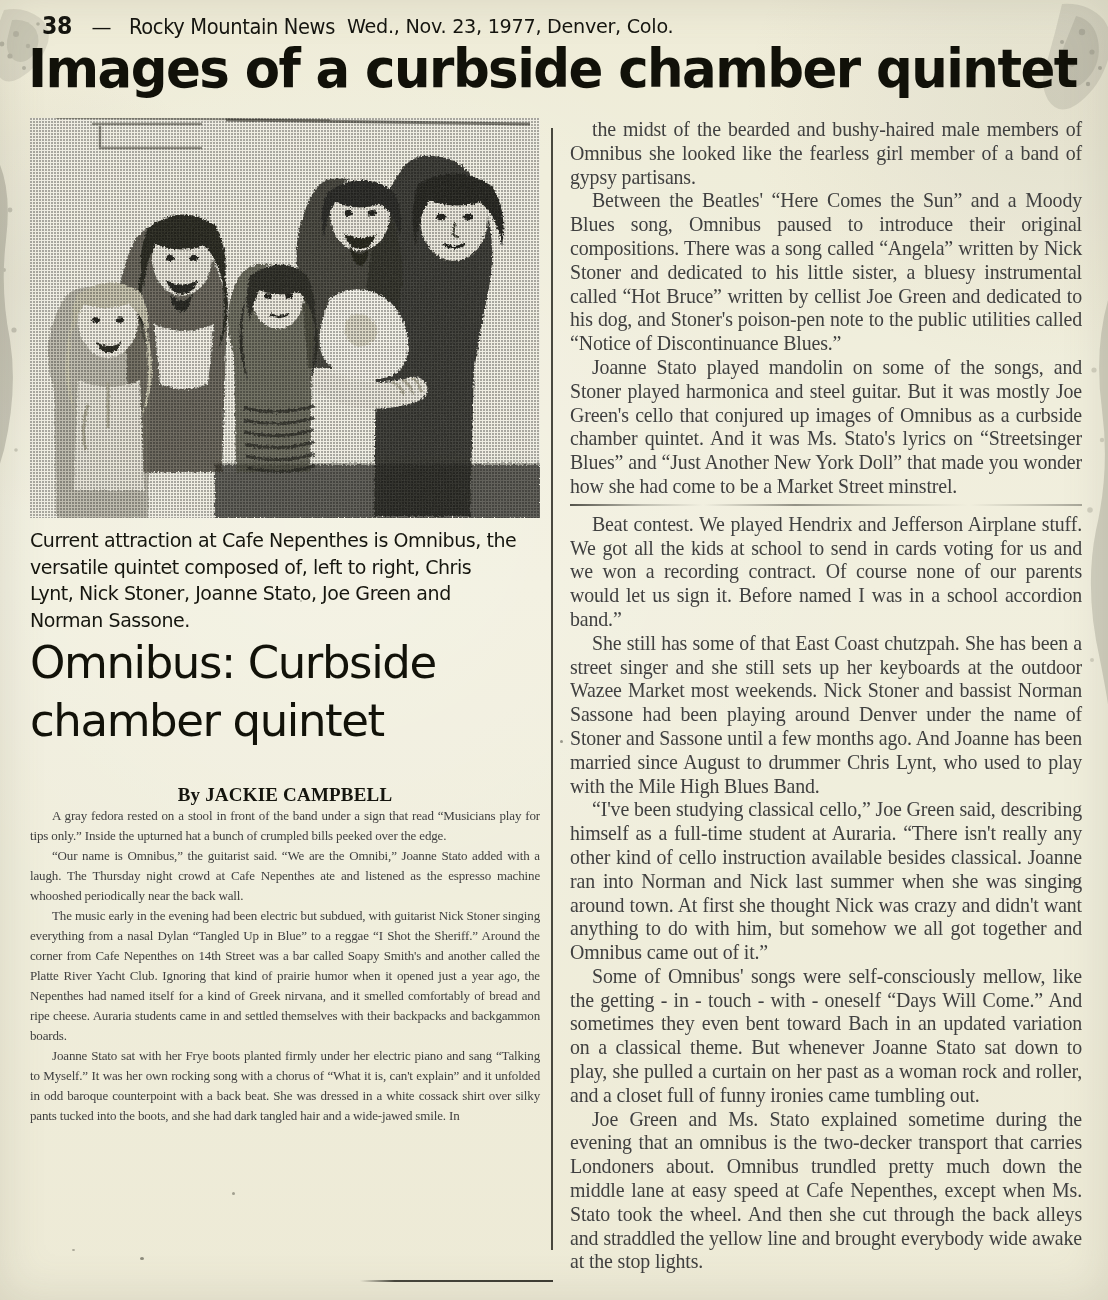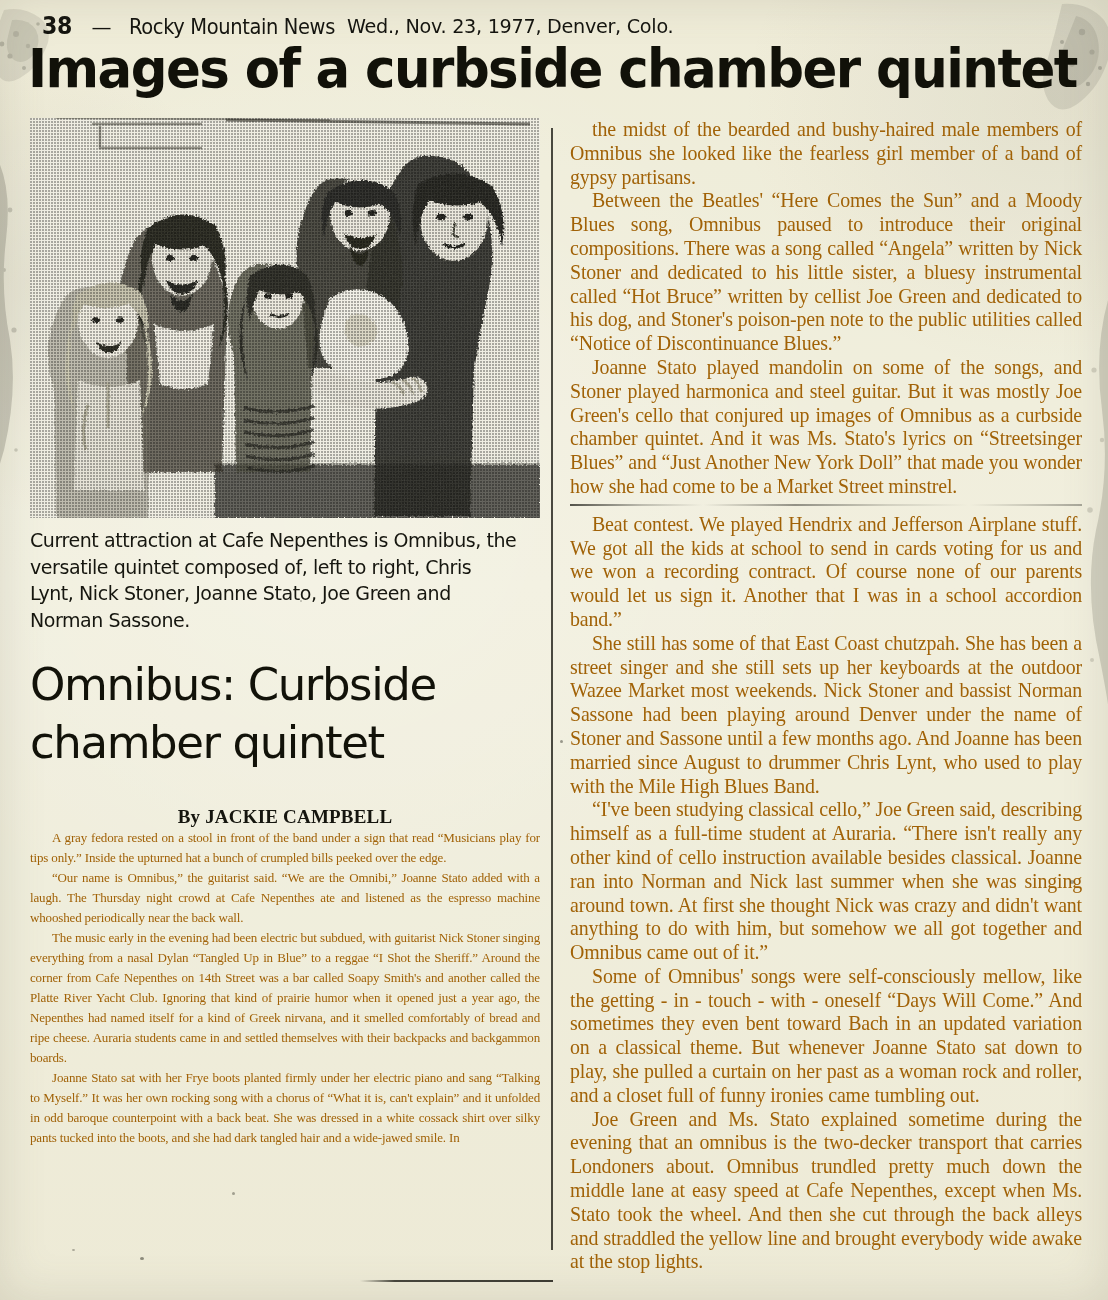--- a/index.html
+++ b/index.html
@@ -169,21 +169,20 @@
     font-size: 19.5px;
     line-height: 26.5px;
     letter-spacing: -0.45px;
     transform: scaleX(.975);
     transform-origin: left top;
     color: #16160f;
   }
 
   
   .deck-headline {
-    margin-top: 22px;
     font-family: "DejaVu Sans", sans-serif;
     font-size: 45px;
     line-height: 58px;
     letter-spacing: -1.4px;
     color: #121209;
     width: 520px;
   }
 
   .byline {
     margin-top: 34px;
@@ -197,21 +196,21 @@
 
   
   .body-copy p {
     margin: 0;
     text-align: justify;
     text-indent: 22px;
     font-family: "Liberation Serif", serif;
     font-size: 19.6px;
     line-height: 23.4px;
     letter-spacing: -0.15px;
-    color: #a16207;
+    color: #404040;
     -webkit-font-smoothing: none;
   }
   .body-copy.left p { font-size: 13px; line-height: 20px; }
   .body-copy.right p { font-size: 19.9px; line-height: 23.8px; }
 
   
   .seam-rule {
     height: 2px;
     margin: 5px 0 7px 0;
     background: linear-gradient(90deg,
@@ -420,21 +419,21 @@
   <div class="col-right">
     <div class="body-copy right">
       <p>the midst of the bearded and bushy-haired male members of Omnibus she looked like the fearless girl member of a band of gypsy partisans.</p>
       <p>Between the Beatles' “Here Comes the Sun” and a Moody Blues song, Omnibus paused to introduce their original compositions. There was a song called “Angela” written by Nick Stoner and dedicated to his little sister, a bluesy instrumental called “Hot Bruce” written by cellist Joe Green and dedicated to his dog, and Stoner's poison-pen note to the public utilities called “Notice of Discontinuance Blues.”</p>
       <p>Joanne Stato played mandolin on some of the songs, and Stoner played harmonica and steel guitar. But it was mostly Joe Green's cello that conjured up images of Omnibus as a curbside chamber quintet. And it was Ms. Stato's lyrics on “Streetsinger Blues” and “Just Another New York Doll” that made you wonder how she had come to be a Market Street minstrel.</p>
     </div>
 
     <div class="seam-rule"></div>
 
     <div class="body-copy right">
-      <p>Beat contest. We played Hendrix and Jefferson Airplane stuff. We got all the kids at school to send in cards voting for us and we won a recording contract. Of course none of our parents would let us sign it. Another that I was in a school accordion band.”</p>
+      <p>Beat contest. We played Hendrix and Jefferson Airplane stuff. We got all the kids at school to send in cards voting for us and we won a recording contract. Of course none of our parents would let us sign it. Before named I was in a school accordion band.”</p>
       <p>She still has some of that East Coast chutzpah. She has been a street singer and she still sets up her keyboards at the outdoor Wazee Market most weekends. Nick Stoner and bassist Norman Sassone had been playing around Denver under the name of Stoner and Sassone until a few months ago. And Joanne has been married since August to drummer Chris Lynt, who used to play with the Mile High Blues Band.</p>
       <p>“I've been studying classical cello,” Joe Green said, describing himself as a full-time student at Auraria. “There isn't really any other kind of cello instruction available besides classical. Joanne ran into Norman and Nick last summer when she was singing around town. At first she thought Nick was crazy and didn't want anything to do with him, but somehow we all got together and Omnibus came out of it.”</p>
       <p>Some of Omnibus' songs were self-consciously mellow, like the getting - in - touch - with - oneself “Days Will Come.” And sometimes they even bent toward Bach in an updated variation on a classical theme. But whenever Joanne Stato sat down to play, she pulled a curtain on her past as a woman rock and roller, and a closet full of funny ironies came tumbling out.</p>
       <p>Joe Green and Ms. Stato explained sometime during the evening that an omnibus is the two-decker transport that carries Londoners about. Omnibus trundled pretty much down the middle lane at easy speed at Cafe Nepenthes, except when Ms. Stato took the wheel. And then she cut through the back alleys and straddled the yellow line and brought everybody wide awake at the stop lights.</p>
 
     </div>
 
   </div>
 
   <div class="fleck" style="left:140px; top:1257px; width:4px; height:3px;"></div>

